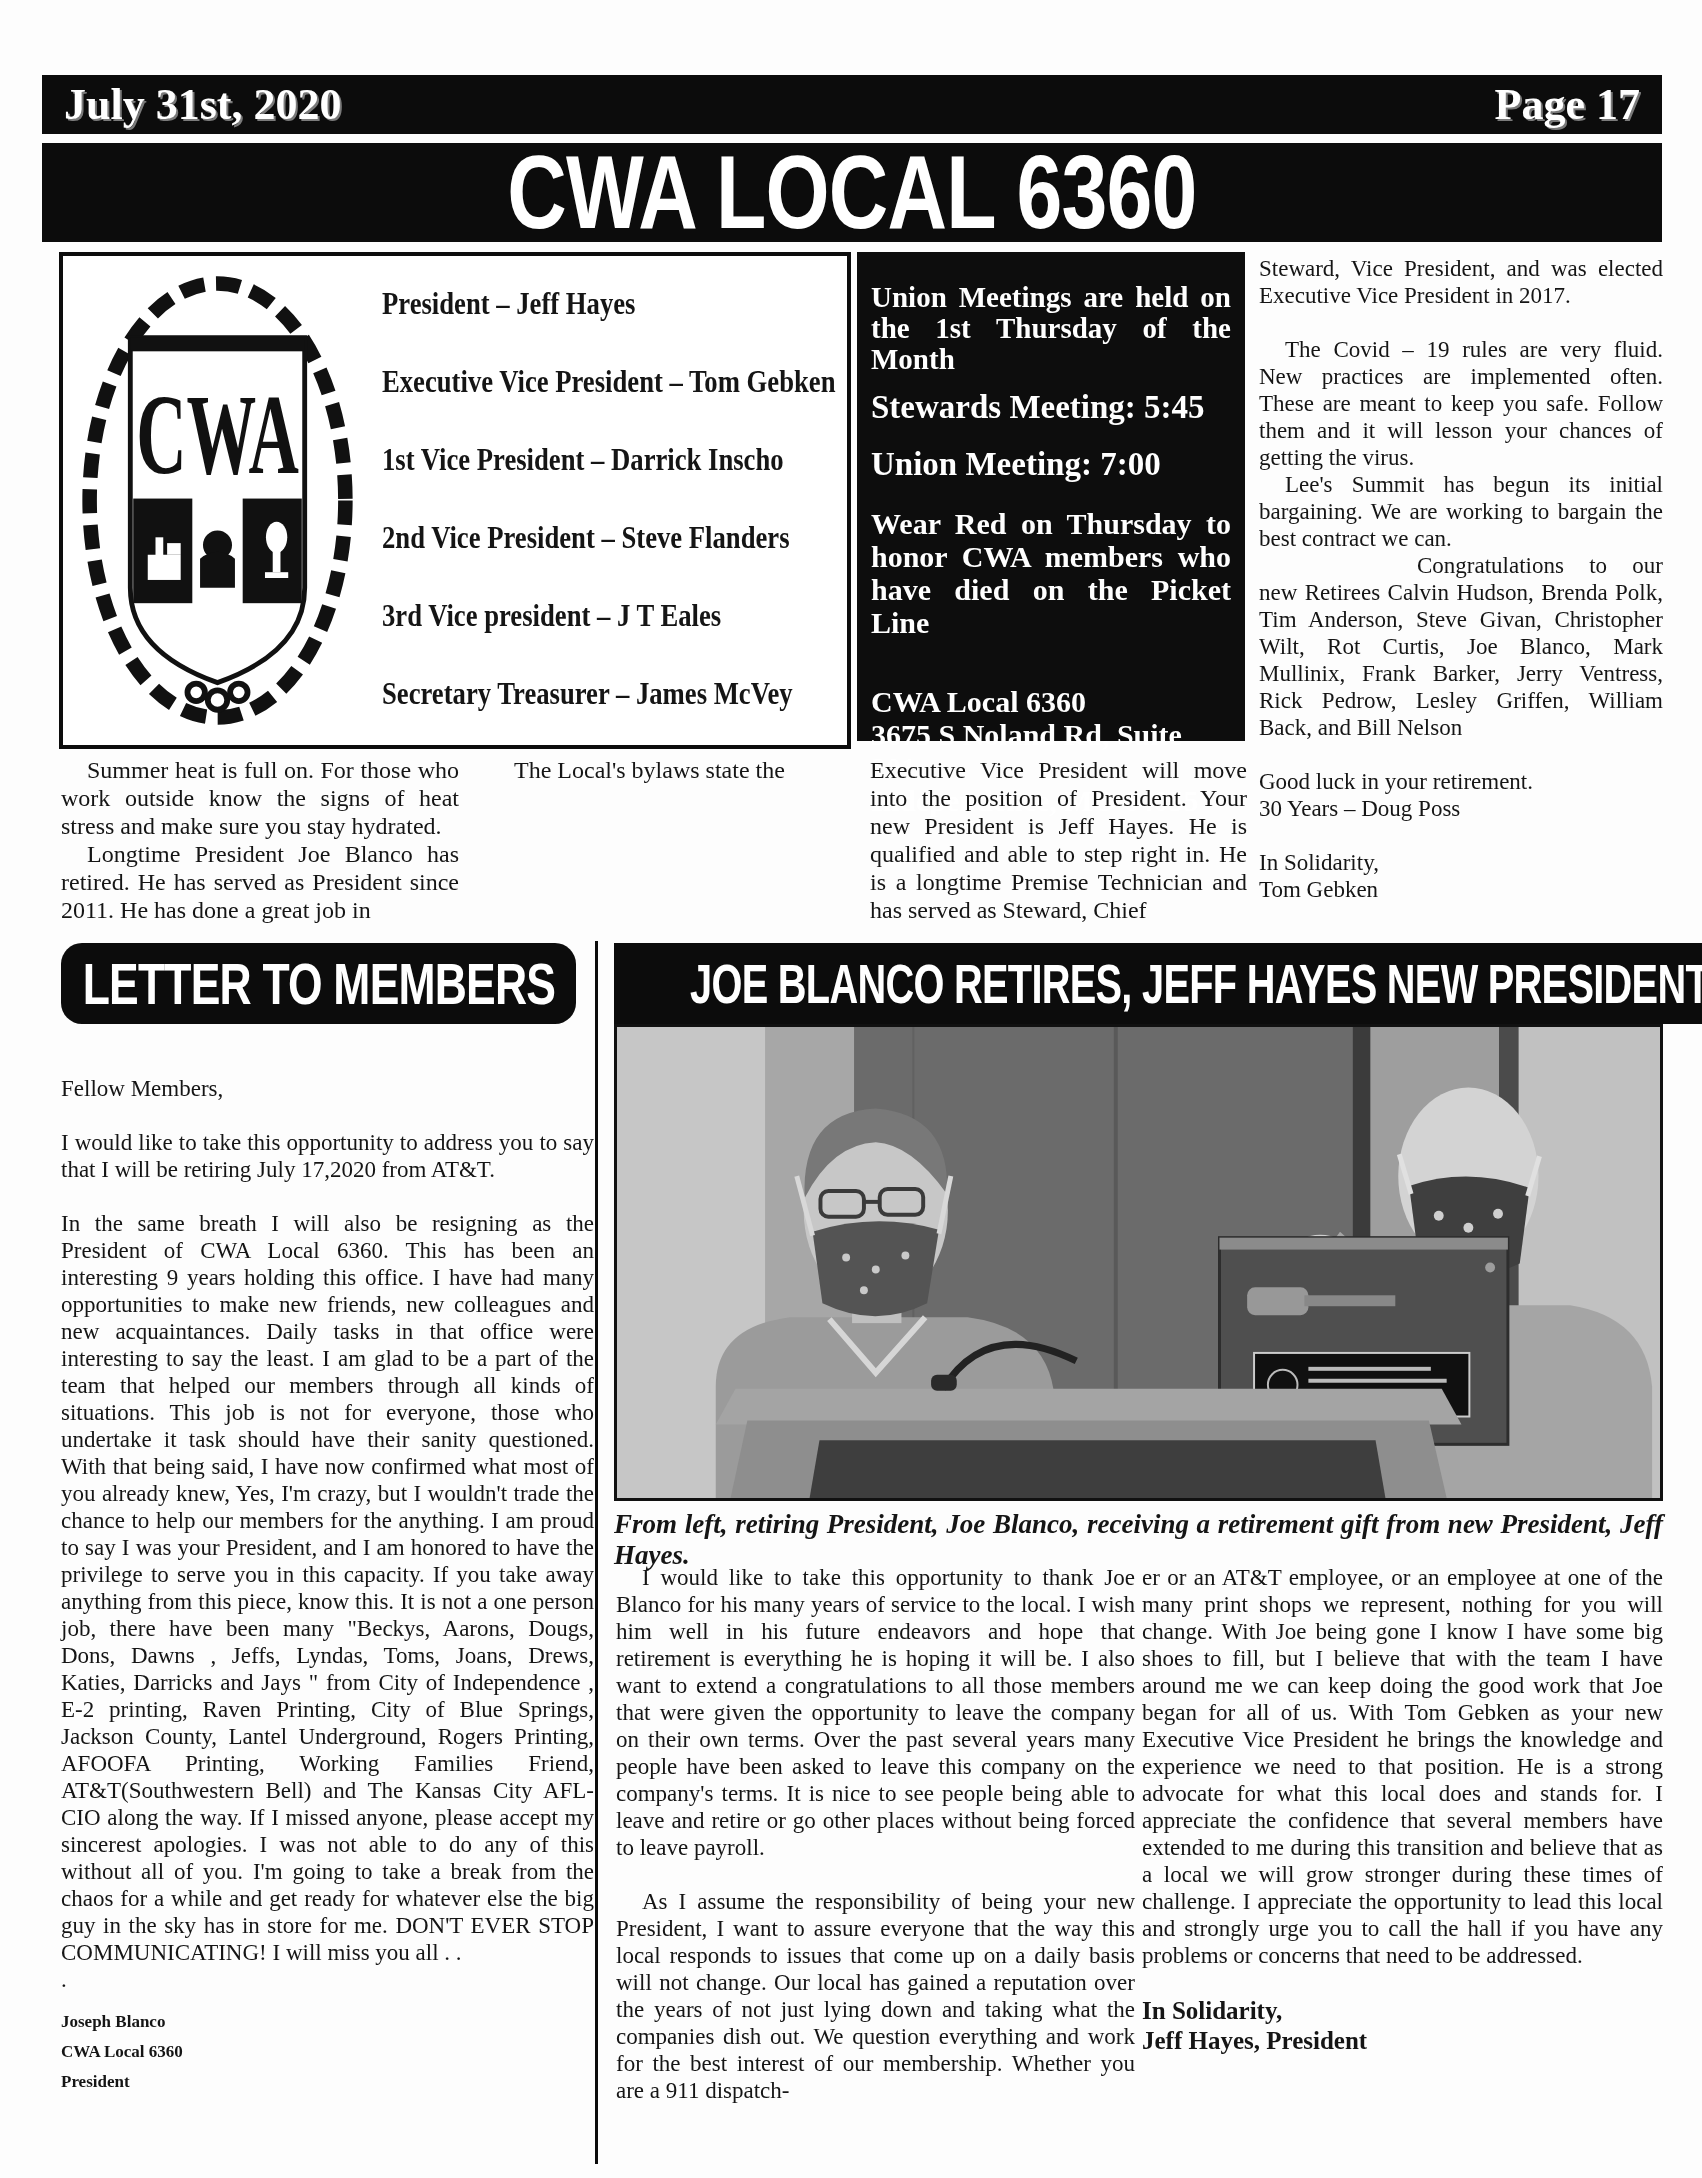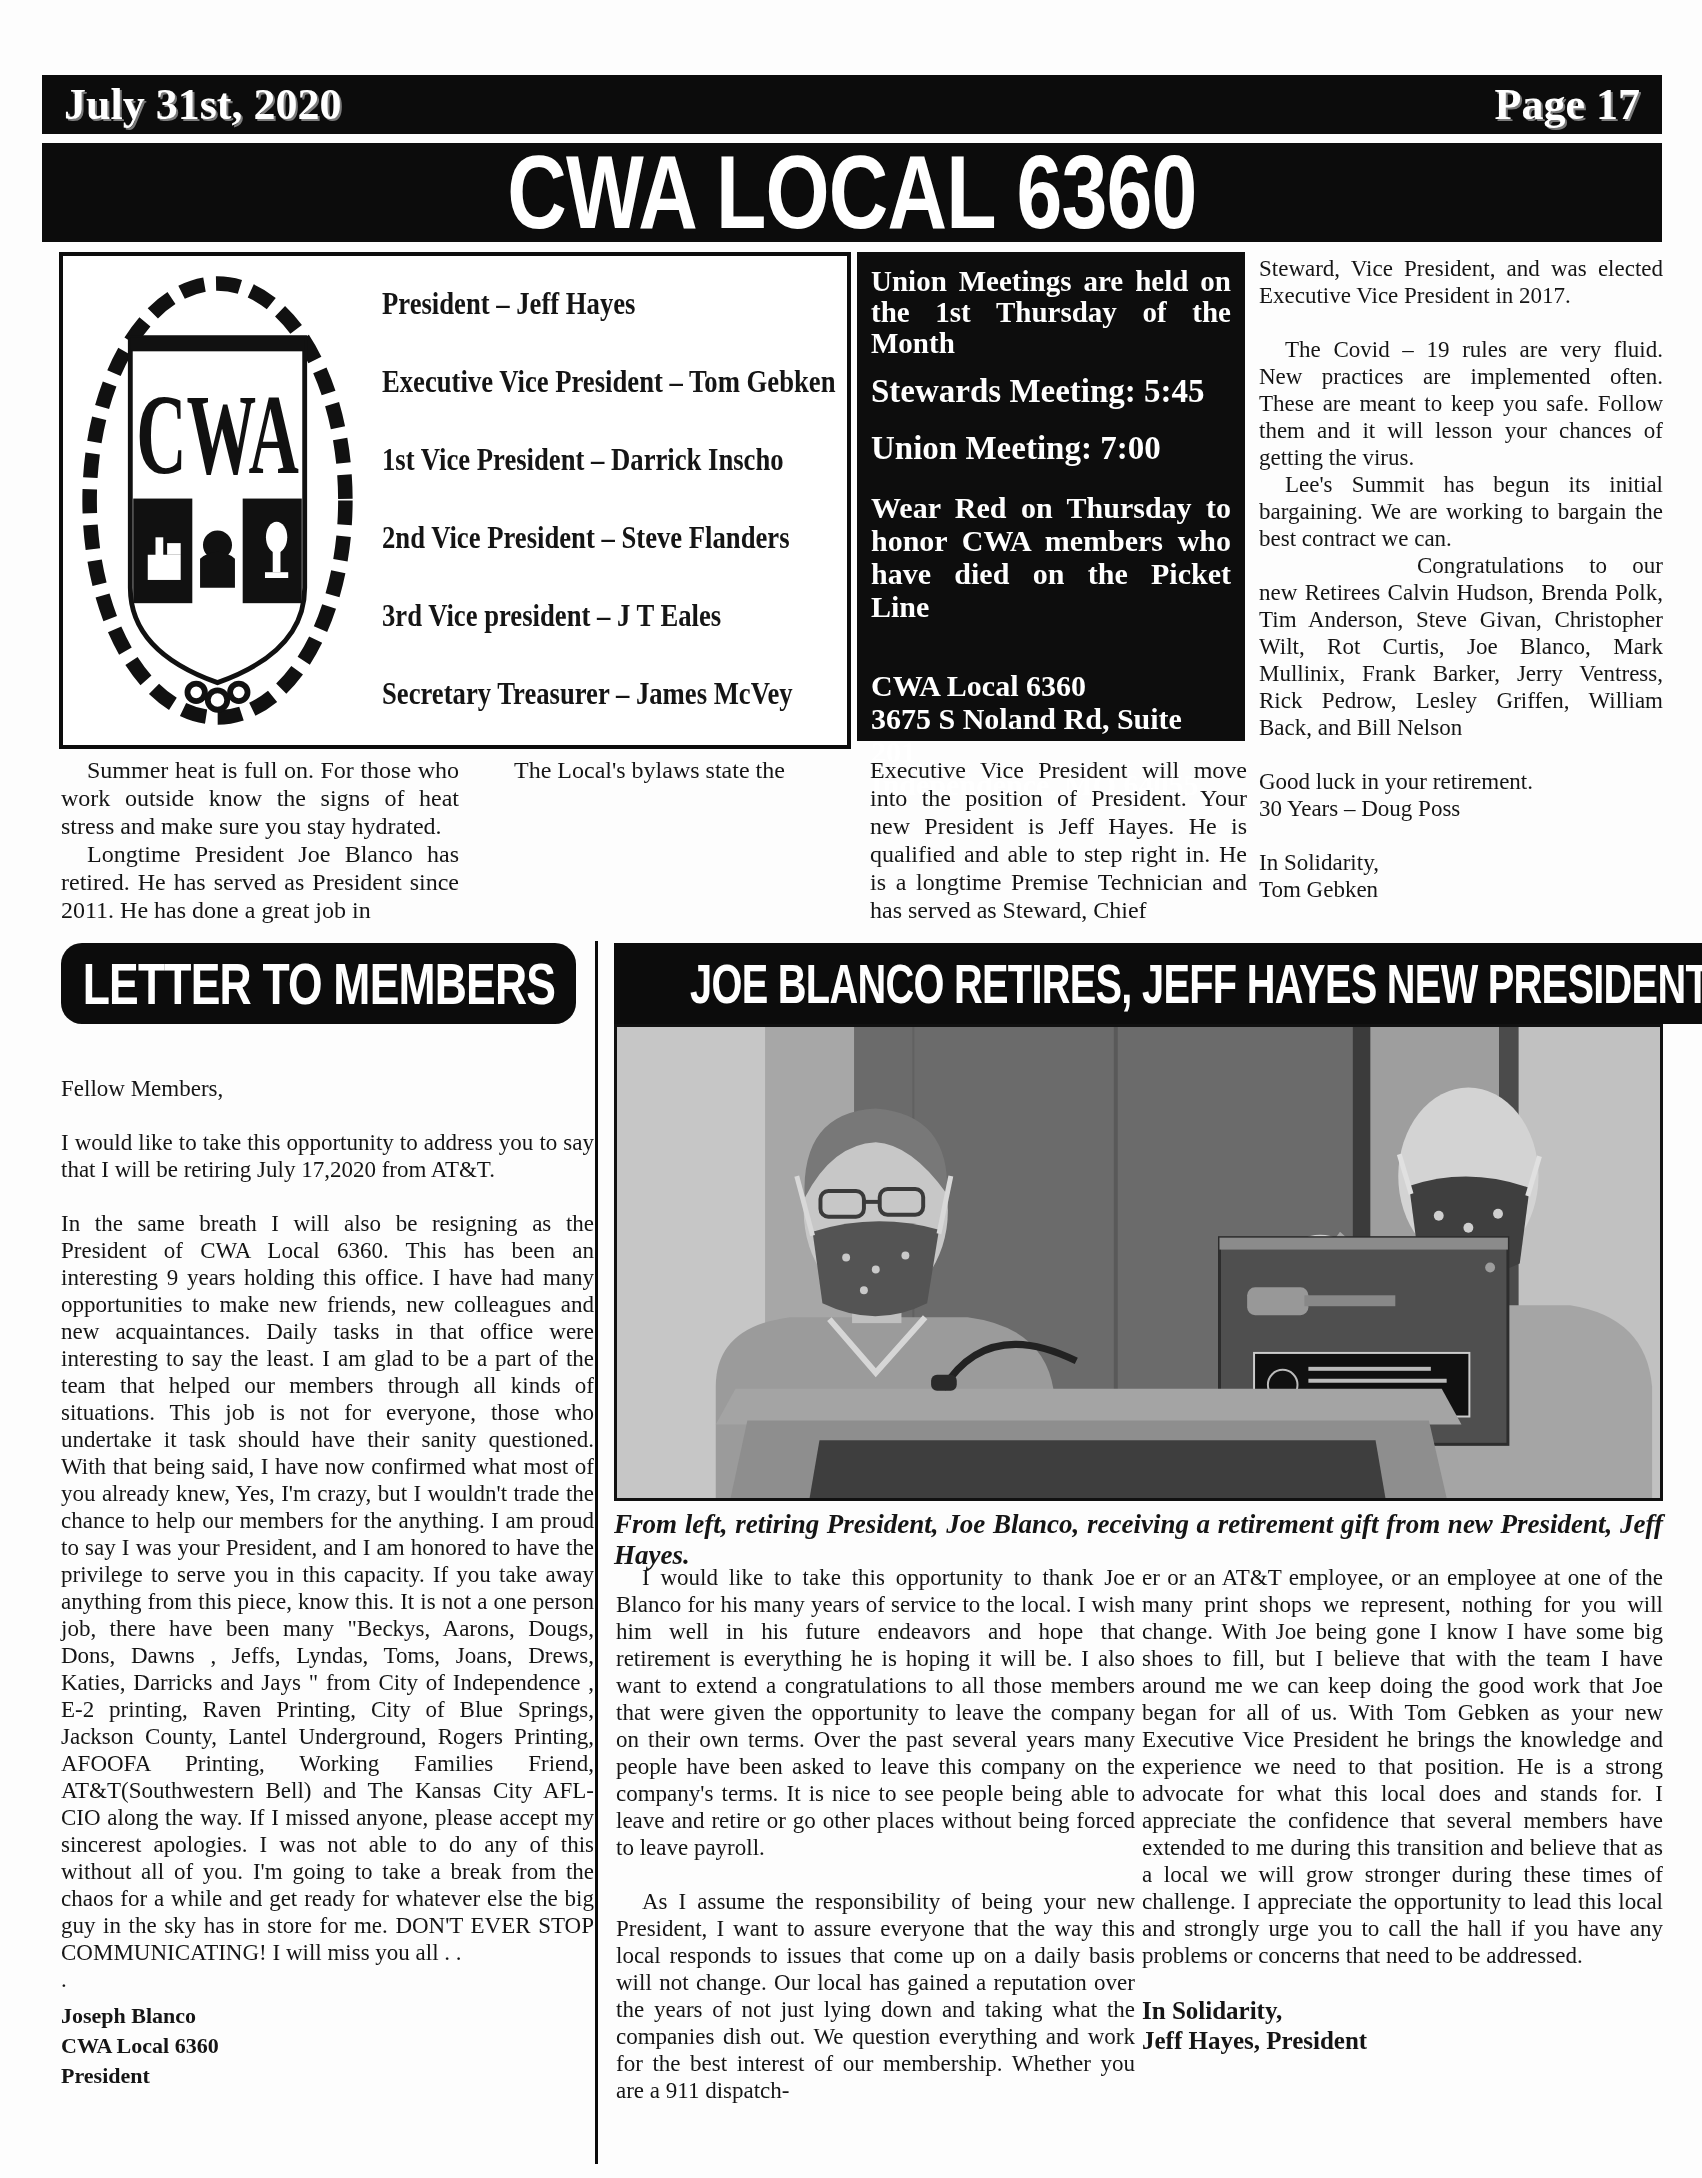--- a/index.html
+++ b/index.html
@@ -16,21 +16,21 @@
   .banner .cond{font-size:103px;transform:scaleX(0.8);}
   
   .officerbox{left:59px;top:252px;width:784px;height:489px;border:4px solid #0c0c0c;background:#fff;
               display:flex;align-items:center;}
   .logo{width:297px;height:465px;flex:0 0 297px;margin-left:6px;}
   .officerlist{flex:1;display:flex;flex-direction:column;justify-content:space-between;
                padding:26px 8px 30px 16px;height:426px;gap:32px;}
   .officerlist span{font-weight:bold;font-size:31px;transform:scaleX(0.86);transform-origin:left;white-space:nowrap;}
   
   .meetbox{left:857px;top:252px;width:388px;height:489px;background:#0d0d0d;color:#fff;
-           padding:14px 14px;box-sizing:border-box;font-weight:bold;}
+           padding:30px 14px;box-sizing:border-box;font-weight:bold;}
   .meetbox .m1{font-size:29px;line-height:31px;text-align:justify;margin-bottom:14px;}
   .meetbox .m2{font-size:33px;margin-bottom:20px;}
   .meetbox .m3{font-size:33px;margin-bottom:24px;}
   .meetbox .m4{font-size:30px;line-height:33px;text-align:justify;}
   .meetbox .addr{margin-top:46px;font-size:30px;line-height:33px;}
   
   .bt{font-size:24px;line-height:28px;text-align:justify;}
   .bt p{margin:0;}
   .ind{text-indent:26px;}
   .ind-mid{text-indent:40px;}
@@ -42,21 +42,21 @@
   .col4{left:1259px;top:255px;width:404px;font-size:23px;line-height:27px;}
   
   .hbox{background:#0c0c0c;color:#fff;display:flex;align-items:center;justify-content:center;}
   .h-left{left:61px;top:943px;width:515px;height:81px;border-radius:21px;}
   .h-left .cond{font-size:57px;transform:scaleX(0.78);}
   .h-right{left:614px;top:943px;width:1172px;height:81px;}
   .h-right .cond{font-size:56px;transform:scaleX(0.71);}
   .divider{left:595px;top:941px;width:3px;height:1223px;background:#0c0c0c;}
   
   .letter{left:61px;top:1075px;width:533px;font-size:23px;line-height:27px;}
-  .letter .sig{margin-top:8px;font-weight:bold;font-size:22px;line-height:30px;text-align:left;}
+  .letter .sig{margin-top:14px;font-weight:bold;font-size:17px;line-height:30px;text-align:left;}
   
   .photo{left:614px;top:1024px;width:1049px;height:477px;border:3px solid #111;box-sizing:border-box;background:#8e8e8e;}
   .photo svg{display:block;width:100%;height:100%;}
   .caption{left:614px;top:1509px;width:1049px;font-size:27px;font-weight:bold;font-style:italic;text-align:justify;}
   .colA{left:616px;top:1564px;width:519px;font-size:23px;line-height:27px;}
   .colB{left:1142px;top:1564px;width:521px;font-size:23px;line-height:27px;}
   .closing{margin-top:27px;font-weight:bold;font-size:25px;line-height:30px;text-align:left;}
 </style>
 </head>
 <body>

